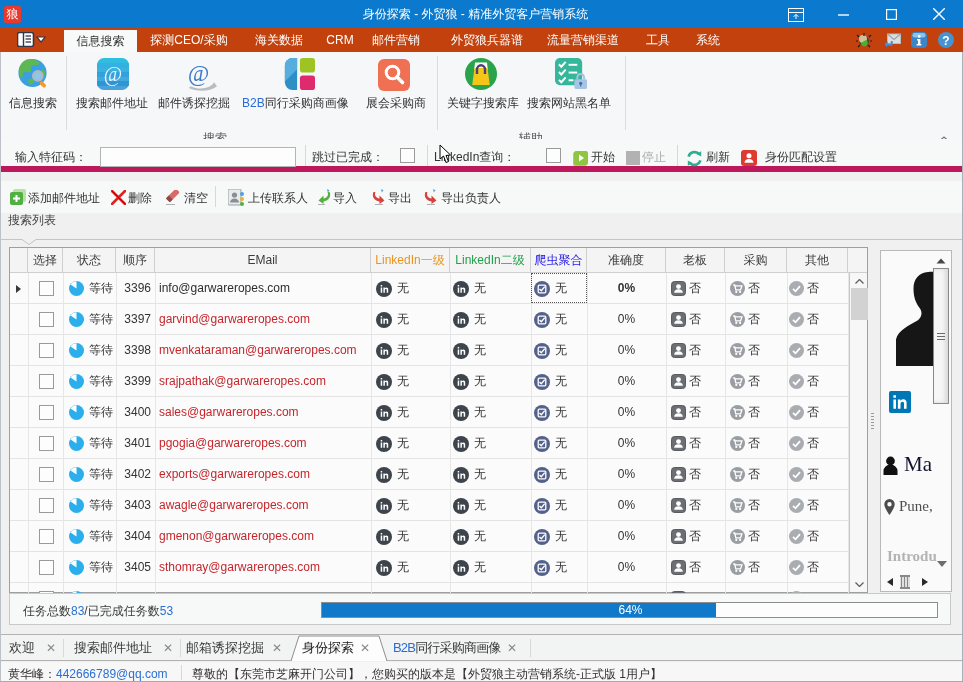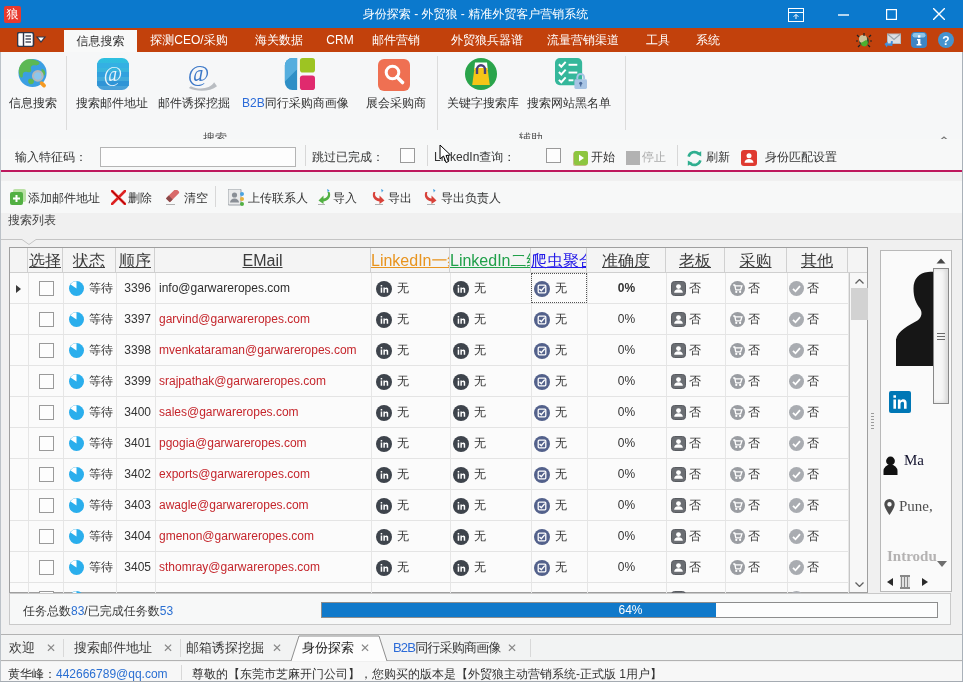--- a/index.html
+++ b/index.html
@@ -15,30 +15,30 @@
 #menubar { position:absolute; left:0; top:28px; width:963px; height:24px; background:#c2410c; }
 .mtab { position:absolute; top:0; height:24px; line-height:24px; color:#fff; font-size:12px; text-align:center; }
 #activetab { position:absolute; left:64px; top:2px; width:73px; height:22px; background:#f8f9f9; color:#333; font-size:12px; line-height:22px; text-align:center; }
 
 #ribbon { position:absolute; left:0; top:52px; width:963px; height:94px; background:#f6f7f8; border-bottom:1px solid #d5d5d5; }
 .ric { position:absolute; top:6px; width:32px; height:32px; }
 .rlabel { position:absolute; top:43px; font-size:12px; color:#333; white-space:nowrap; }
 .rgl { position:absolute; top:78px; font-size:12px; color:#555; }
 .rsep { position:absolute; top:4px; height:74px; width:1px; background:#dcdcdc; }
 
-#tb1 { position:absolute; left:0; top:139px; width:963px; height:33px; background:#f7f8f8; border-bottom:2px solid #be185d; }
+#tb1 { position:absolute; left:0; top:139px; width:963px; height:33px; background:#f7f8f8; border-bottom:6px solid #be185d; }
 #tb2 { position:absolute; left:0; top:181px; width:963px; height:32px; background:#f7f8f8; }
 .t1 { position:absolute; font-size:12px; color:#333; white-space:nowrap; }
 .vsep { position:absolute; width:1px; background:#d8d8d8; }
 .cb { position:absolute; width:15px; height:15px; background:#fdfdfd; border:1px solid #9a9a9a; }
 
 #seclbl { position:absolute; left:8px; top:212px; font-size:12px; color:#444; }
 
 #grid { position:absolute; left:9px; top:247px; width:859px; height:346px; background:#fbfbfb; border:1px solid #9f9f9f; }
-.hcell { position:absolute; top:0; height:25px; border-right:1px solid #d0d0d0; background:#f4f4f4; font-size:16px; color:#3c3c3c; text-align:center; line-height:25px; overflow:hidden; white-space:nowrap;text-decoration:underline; }
+.hcell { position:absolute; top:0; height:25px; border-right:1px solid #d0d0d0; background:#f4f4f4; font-size:12px; color:#3c3c3c; text-align:center; line-height:25px; overflow:hidden; white-space:nowrap; }
 .row { position:absolute; left:0; width:838px; height:31px; border-bottom:1px solid #e4e4e4; }
 .rctext { font-size:12px; color:#333; line-height:31px; }
 
 #rpanel { position:absolute; left:880px; top:250px; width:72px; height:342px; background:#fafafa; border:1px solid #b9b9b9; }
 
 #progpanel { position:absolute; left:9px; top:593px; width:942px; height:32px; background:#f7f8f8; border:1px solid #c9c9c9; }
 #tabsbar { position:absolute; left:0; top:634px; width:963px; height:27px; background:#f2f3f3; border-top:1px solid #b2b2b2; border-bottom:1px solid #b2b2b2; }
 #statusbar { position:absolute; left:0; top:662px; width:963px; height:20px; background:#f7f7f7; font-size:12px; color:#333; }
 .btab { position:absolute; top:0; height:26px; line-height:26px; font-size:13px; color:#3a3a3a; white-space:nowrap; }
 .btabx { color:#888; font-size:12px; }
@@ -729,21 +729,21 @@
   </div>
   <div class="abs" style="left:8px;top:140px;width:22px;height:22px;background:#0077b5;border-radius:2px">
     <svg width="22" height="22" viewBox="0 0 22 22">
           <path d="M4.4 4.2 h2.6 v2.6 h-2.6 Z M4.4 8.4 h2.6 v9.4 h-2.6 Z M8.9 8.4 h2.5 v1.3 c0.6-0.9 1.7-1.5 3-1.5 c2 0 3.2 1.3 3.2 3.6 v6 h-2.6 v-5.4 c0-1.1-0.55-1.75-1.5-1.75 c-1 0-2 0.8-2 2.3 v4.85 h-2.6 Z" fill="#fff"></path>
         </svg>
   </div>
   <svg class="abs" style="left:2px;top:205px" width="15" height="19" viewBox="0 0 15 19">
         <circle cx="7.5" cy="5" r="4.4" fill="#111"></circle>
         <path d="M0.5 19 L0.5 15 a7 6.5 0 0 1 14 0 L14.5 19 Z" fill="#111"></path>
       </svg>
-  <div class="abs" style="left:23px;top:201px;font-family:'Liberation Serif',serif;font-size:15px;color:#12122e">Ma</div>
+  <div class="abs" style="left:23px;top:201px;font-family:'Liberation Serif',serif;font-size:21px;color:#12122e">Ma</div>
   <svg class="abs" style="left:3px;top:248px" width="11" height="16" viewBox="0 0 11 16">
         <path d="M5.5 0 A5.2 5.2 0 0 0 0.3 5.2 C0.3 9 5.5 16 5.5 16 C5.5 16 10.7 9 10.7 5.2 A5.2 5.2 0 0 0 5.5 0 Z M5.5 7.4 A2.2 2.2 0 1 1 5.5 3 A2.2 2.2 0 0 1 5.5 7.4 Z" fill="#4c4c4c"></path>
       </svg>
   <div class="abs" style="left:18px;top:247px;font-family:'Liberation Serif',serif;font-size:15px;color:#4f4f4f">Pune,</div>
   <div class="abs" style="left:6px;top:297px;font-family:'Liberation Serif',serif;font-size:15px;font-weight:bold;color:#b4b2b2">Introdu</div>
   <svg class="abs" style="left:56px;top:310px" width="10" height="6">
         <path d="M0 0 L10 0 L5 6 Z" fill="#6e6e6e"></path>
       </svg>
   <svg class="abs" style="left:6px;top:327px" width="6" height="8">
         <path d="M6 0 L0 4 L6 8 Z" fill="#2a2a2a"></path>

